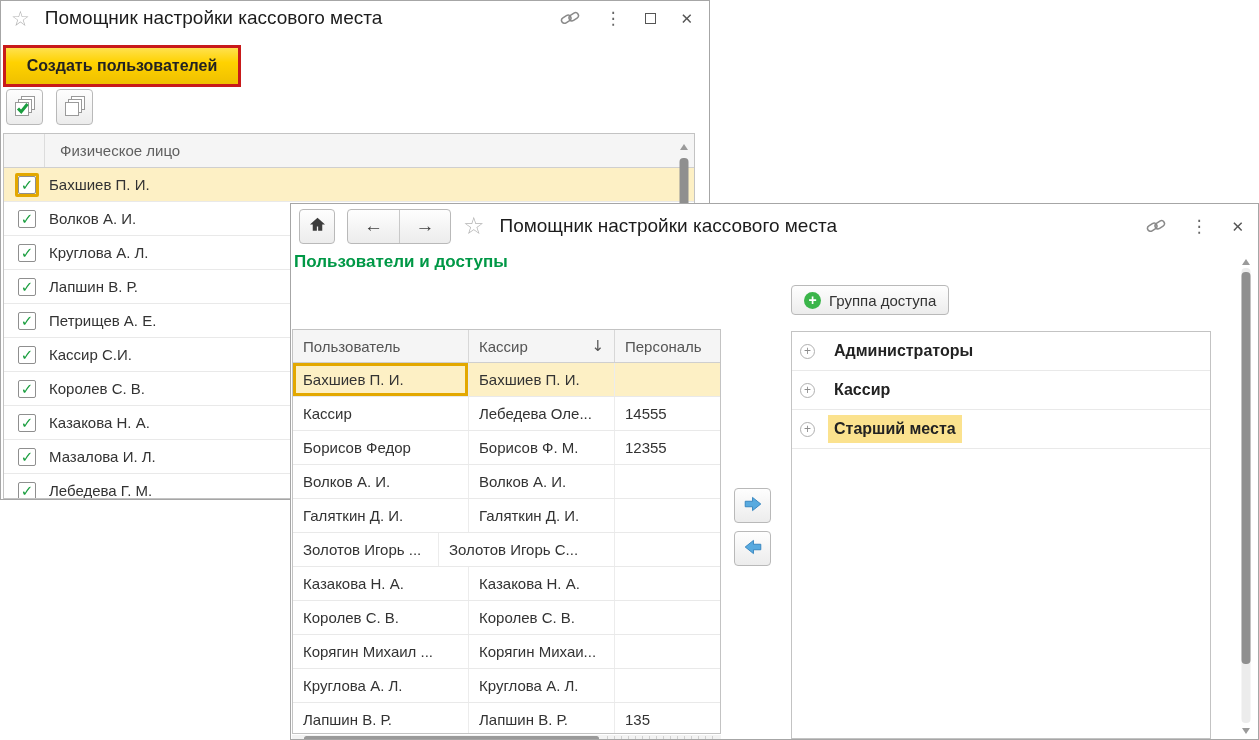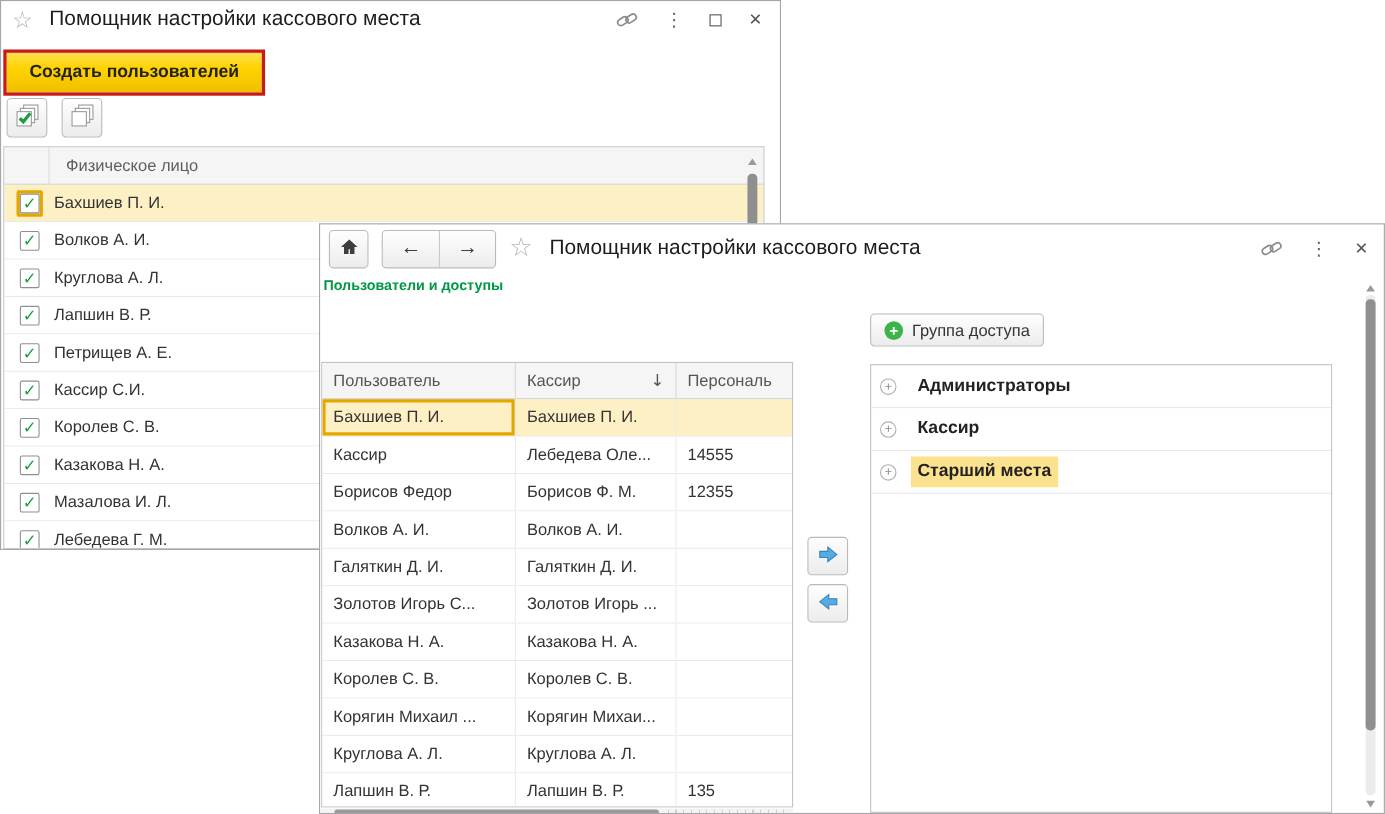--- a/index.html
+++ b/index.html
@@ -88,21 +88,21 @@
   .nav-btn{
     height:35px;border:1px solid #b9b9b9;border-radius:4px;
     background:linear-gradient(#fefefe,#ececec);
     display:flex;align-items:center;justify-content:center;
   }
   #home-btn{width:36px;margin-left:0;}
   .nav-group{display:flex;margin-left:12px;height:35px;border:1px solid #b9b9b9;border-radius:4px;overflow:hidden;background:linear-gradient(#fefefe,#ececec);}
   .nav-half{width:51px;display:flex;align-items:center;justify-content:center;font-size:19px;color:#3d3d3d;}
   .nav-half + .nav-half{border-left:1px solid #c9c9c9;}
 
-  .section-heading{position:absolute;left:3px;top:48px;font-size:13px;font-weight:bold;color:var(--heading-green);}
+  .section-heading{position:absolute;left:3px;top:48px;font-size:17px;font-weight:bold;color:var(--heading-green);}
 
   .btn{
     position:absolute;height:30px;border:1px solid #b9b9b9;border-radius:4px;
     background:linear-gradient(#fefefe,#ececec);
     display:flex;align-items:center;padding:0 12px;font-size:15px;color:#333;gap:8px;
   }
   #create-btn{left:2px;top:81px;margin-top:46px;}
   .caret-down{width:0;height:0;border-left:4px solid transparent;border-right:4px solid transparent;border-top:5px solid #555;}
   #access-group-btn{left:500px;top:81px;}
   .plus-circle{
@@ -351,22 +351,22 @@
           <span class="u-cell c1">Волков А. И.</span>
           <span class="u-cell c2">Волков А. И.</span>
           <span class="u-cell c3"></span>
         </div>
         <div class="u-row">
           <span class="u-cell c1">Галяткин Д. И.</span>
           <span class="u-cell c2">Галяткин Д. И.</span>
           <span class="u-cell c3"></span>
         </div>
         <div class="u-row">
+          <span class="u-cell c2">Золотов Игорь ...</span>
           <span class="u-cell c1">Золотов Игорь С...</span>
-          <span class="u-cell c2">Золотов Игорь ...</span>
           <span class="u-cell c3"></span>
         </div>
         <div class="u-row">
           <span class="u-cell c1">Казакова Н. А.</span>
           <span class="u-cell c2">Казакова Н. А.</span>
           <span class="u-cell c3"></span>
         </div>
         <div class="u-row">
           <span class="u-cell c1">Королев С. В.</span>
           <span class="u-cell c2">Королев С. В.</span>

